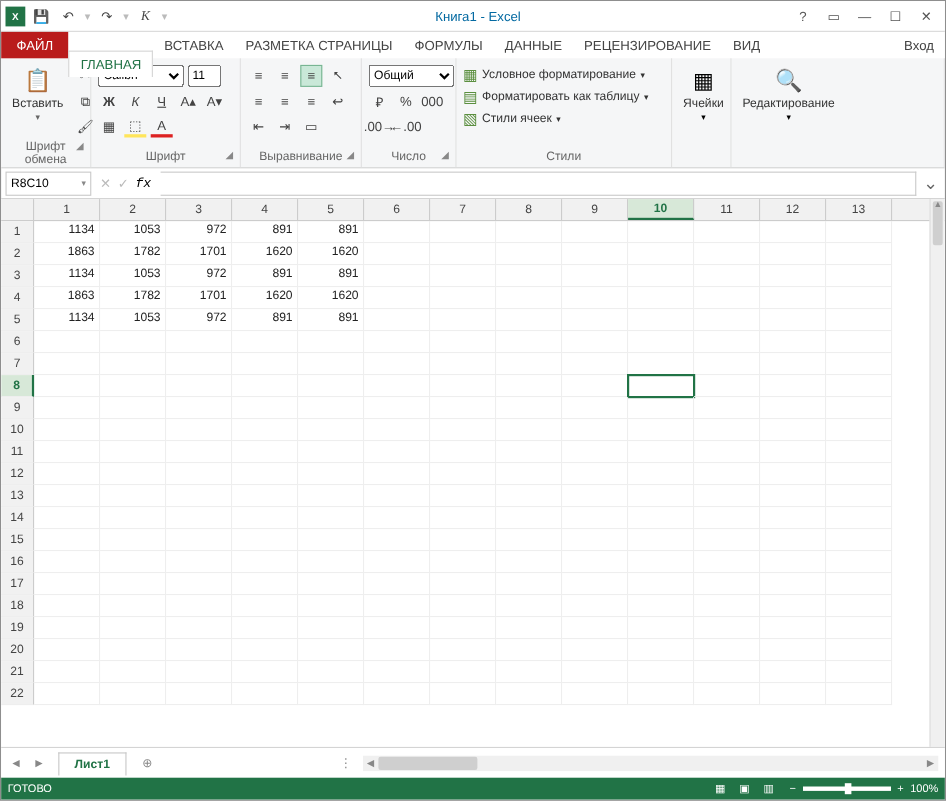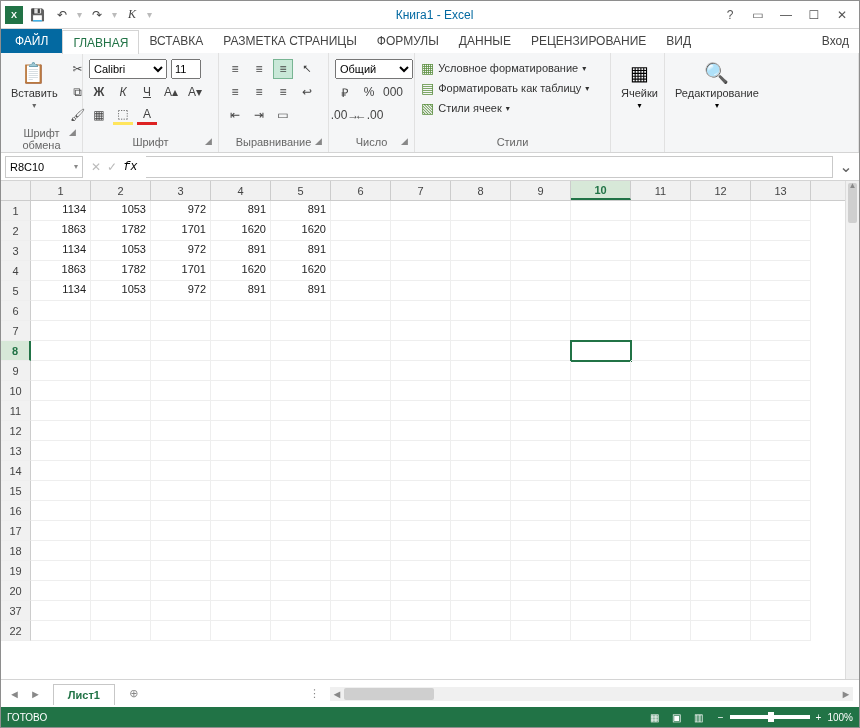--- a/index.html
+++ b/index.html
@@ -10,23 +10,23 @@
   .titlebar .sysicon { width: 18px; height: 18px; background: #217346; margin-left: 4px; display:flex; align-items:center; justify-content:center; color:#fff; font-size:9px; font-weight:bold;}
   .qat { display: flex; align-items: center; gap: 6px; margin-left: 6px; }
   .qat .qbtn { width: 18px; height: 18px; display:flex; align-items:center; justify-content:center; color:#444; font-size:12px; cursor:pointer;}
   .qat .sep { color:#bbb; font-size:10px; }
   .titlebar .title { flex: 1; text-align: center; font-size: 12px; color: #0369a1; }
   .titlebar .wincontrols { display: flex; align-items: center; gap: 2px; margin-right: 4px; }
   .titlebar .winbtn { width: 26px; height: 20px; display:flex; align-items:center; justify-content:center; color:#555; font-size:12px; cursor:pointer;}
 
   
   .menurow { height: 24px; display: flex; align-items: stretch; background: #fff; font-size: 12px; }
-  .menurow .filetab { background: #0369a1; color: #fff; padding: 0 14px; display:flex; align-items:center; cursor:pointer;}
+  .menurow .filetab { background: #b91c1c; color: #fff; padding: 0 14px; display:flex; align-items:center; cursor:pointer;}
   .menurow .tab { padding: 0 10px; display:flex; align-items:center; color:#444; cursor:pointer;}
-  .menurow .tab.active { background:#fff; color:#217346; border-top:1px solid #d4d4d4; border-left:1px solid #d4d4d4; border-right:1px solid #d4d4d4; position:relative; top:1px;}
+  .menurow .tab.active { background:#fff; color:#217346; border-top:1px solid #d4d4d4; border-left:1px solid #d4d4d4; border-right:1px solid #d4d4d4; position:relative; top:17px;}
   .menurow .spacer { flex:1; }
   .menurow .login { padding:0 10px; display:flex; align-items:center; color:#444; cursor:pointer;}
 
   
   .ribbon { height: 100px; border-bottom: 1px solid #d4d4d4; display:flex; background:#f5f6f7; }
   .group { border-right: 1px solid #e1e1e1; padding: 2px 6px 0 6px; display:flex; flex-direction:column; }
   .group .body { flex:1; display:flex; align-items:flex-start; gap:6px; padding-top:4px;}
   .group .label { font-size:11px; color:#666; text-align:center; padding:2px 0 4px; position:relative;}
   .group .label .lau { position:absolute; right:0; top:2px; font-size:9px; color:#888; cursor:pointer;}
   .bigbtn { display:flex; flex-direction:column; align-items:center; gap:2px; cursor:pointer; padding:2px 4px;}
@@ -589,21 +589,21 @@
         <div class="cell"></div>
         <div class="cell"></div>
         <div class="cell"></div>
         <div class="cell"></div>
         <div class="cell"></div>
         <div class="cell"></div>
         <div class="cell"></div>
         <div class="cell"></div>
       </div>
       <div class="row">
-        <div class="rh">37</div>
+        <div class="rh">21</div>
         <div class="cell"></div>
         <div class="cell"></div>
         <div class="cell"></div>
         <div class="cell"></div>
         <div class="cell"></div>
         <div class="cell"></div>
         <div class="cell"></div>
         <div class="cell"></div>
         <div class="cell"></div>
         <div class="cell"></div>

